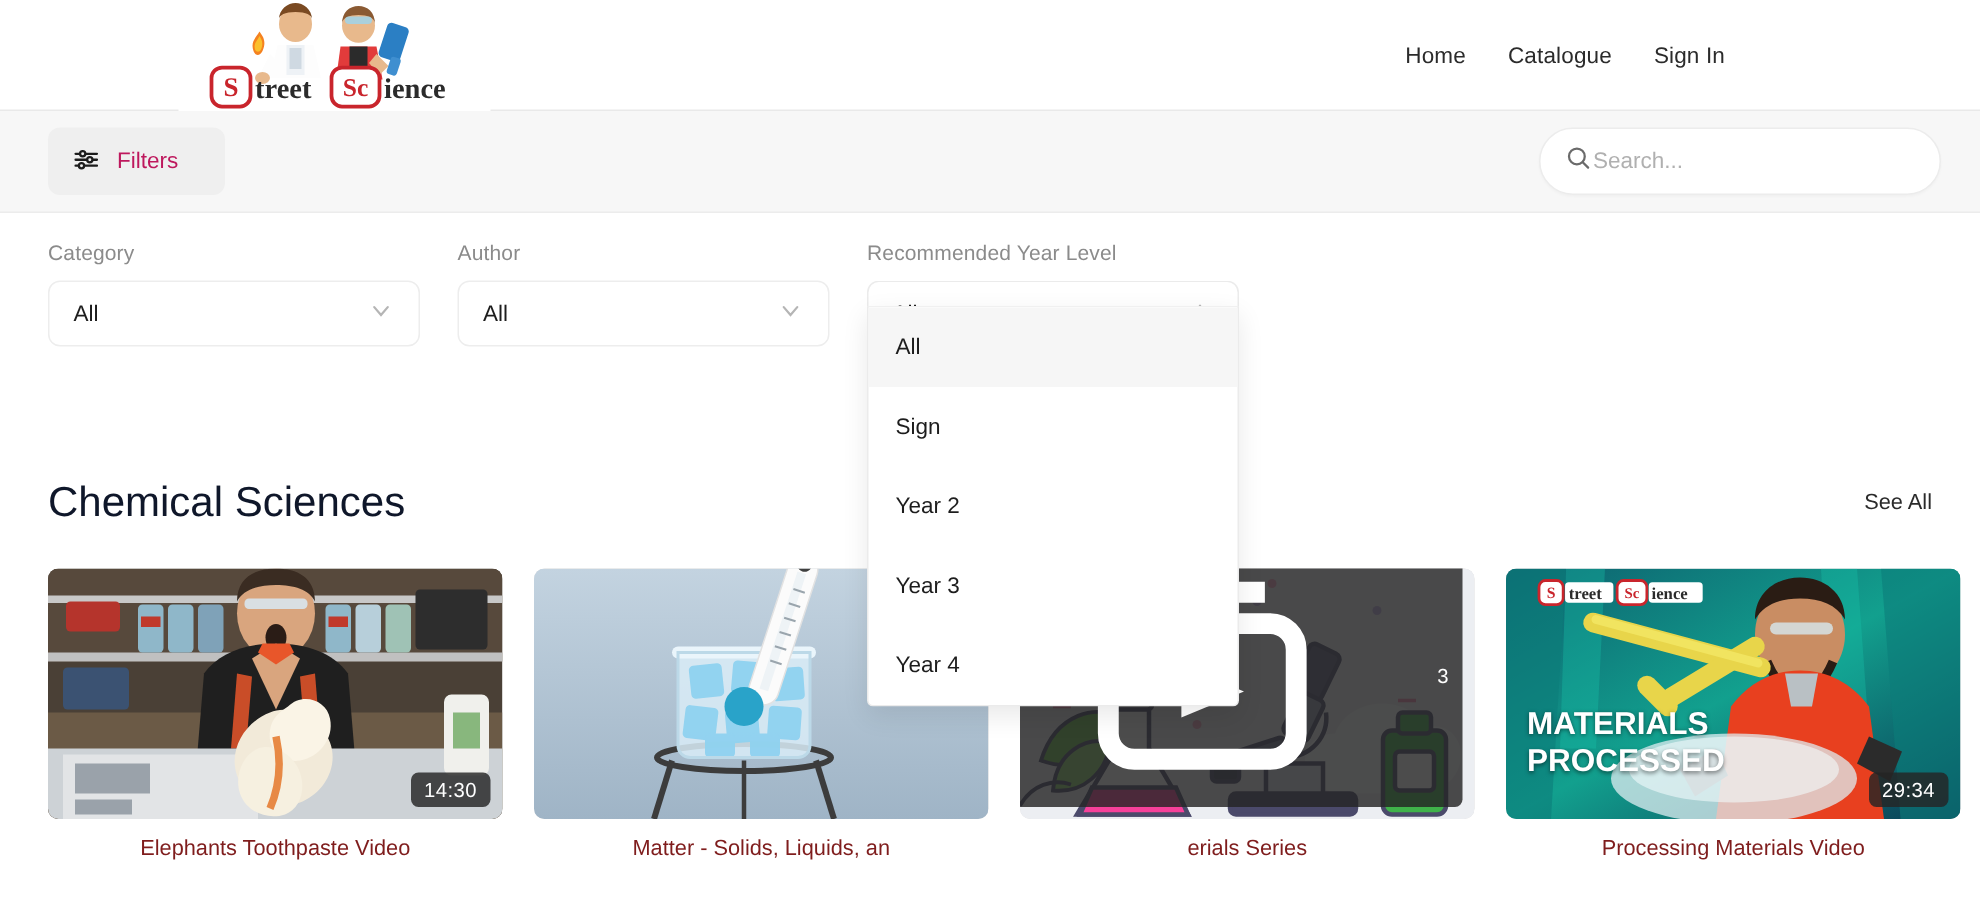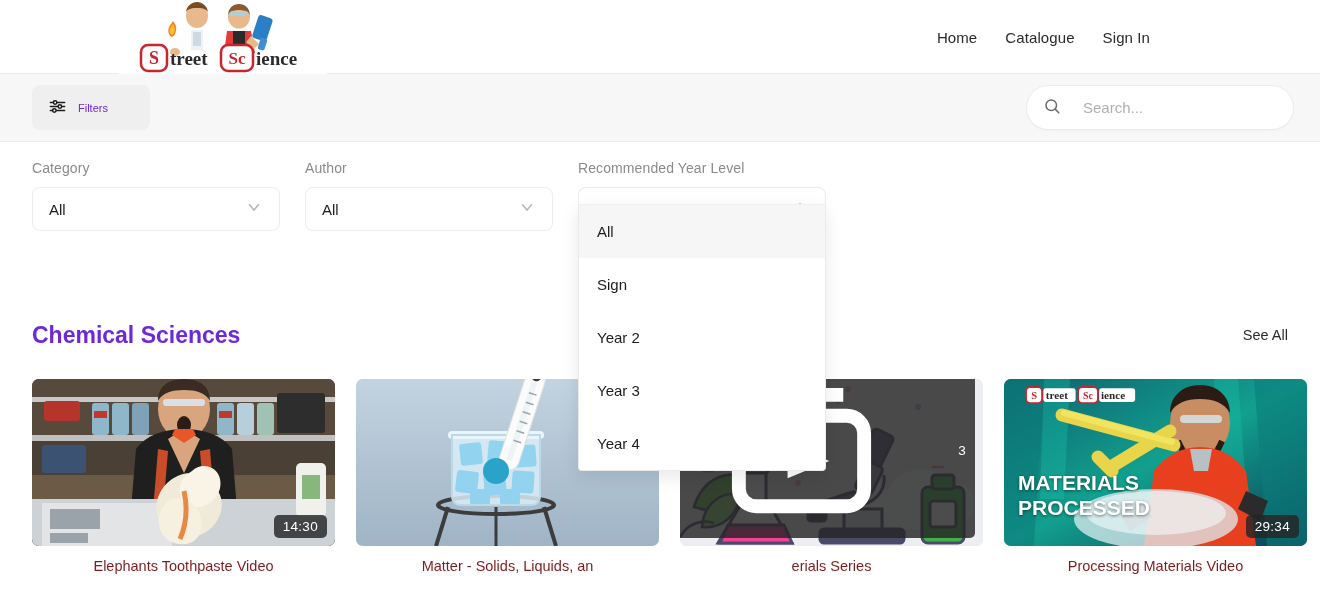--- a/index.html
+++ b/index.html
@@ -46,30 +46,30 @@
     border-bottom: 1px solid #ececec;
     z-index: 20;
   }
   .filters-btn {
     position: absolute; left: 32px; top: 11px;
     width: 118px; height: 45px;
     background: #efefef; border: none; border-radius: 8px;
     display: flex; align-items: center; gap: 11px;
     padding-left: 16px; cursor: pointer;
   }
-  .filters-btn .lbl { font-size: 11px; color: #6d28d9; }
+  .filters-btn .lbl { font-size: 15px; color: #be185d; }
 
   .search-wrap {
     position: absolute; right: 26px; top: 85px;
     width: 268px; height: 45px;
     background: #ffffff;
     border: 1px solid #ececec;
     border-radius: 24px;
     display: flex; align-items: center;
-    padding: 0 16px; gap: 22px;
+    padding: 0 16px; gap: 1px;
     z-index: 25;
     box-shadow: 0 1px 2px rgba(0,0,0,.03);
   }
   .search-wrap input {
     border: none; outline: none; background: transparent;
     font-size: 15px; color: #333; width: 100%;
     font-family: "Liberation Sans", sans-serif;
   }
   .search-wrap input::placeholder { color: #b0b0b0; }
 
@@ -117,21 +117,21 @@
     cursor: pointer;
   }
   .menu-item.selected { background: #f6f6f6; }
 
   
   .section-head {
     position: absolute; top: 316px; left: 32px;
     width: 1256px; height: 38px;
     display: flex; align-items: center; justify-content: space-between;
   }
-  .section-title { font-size: 23px; color: #6d28d9; font-weight: 700; }
+  .section-title { font-size: 28px; color: #0f172a; font-weight: 400; }
   .see-all {
     font-size: 14.5px; color: #2b2b2b; text-decoration: none; cursor: pointer;
   }
 
   
   .cards {
     position: absolute; top: 379px; left: 32px;
     width: 1300px; height: 200px;
     display: flex; gap: 21px;
   }

